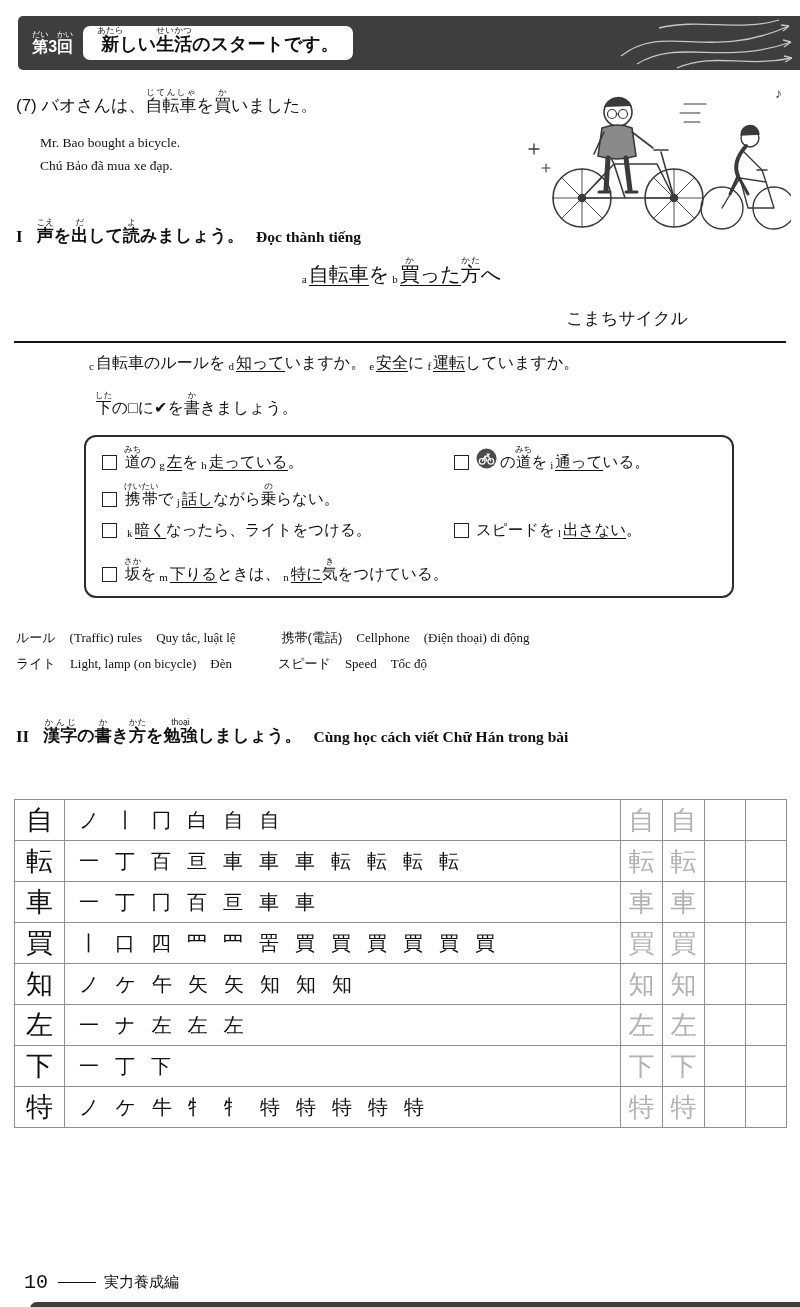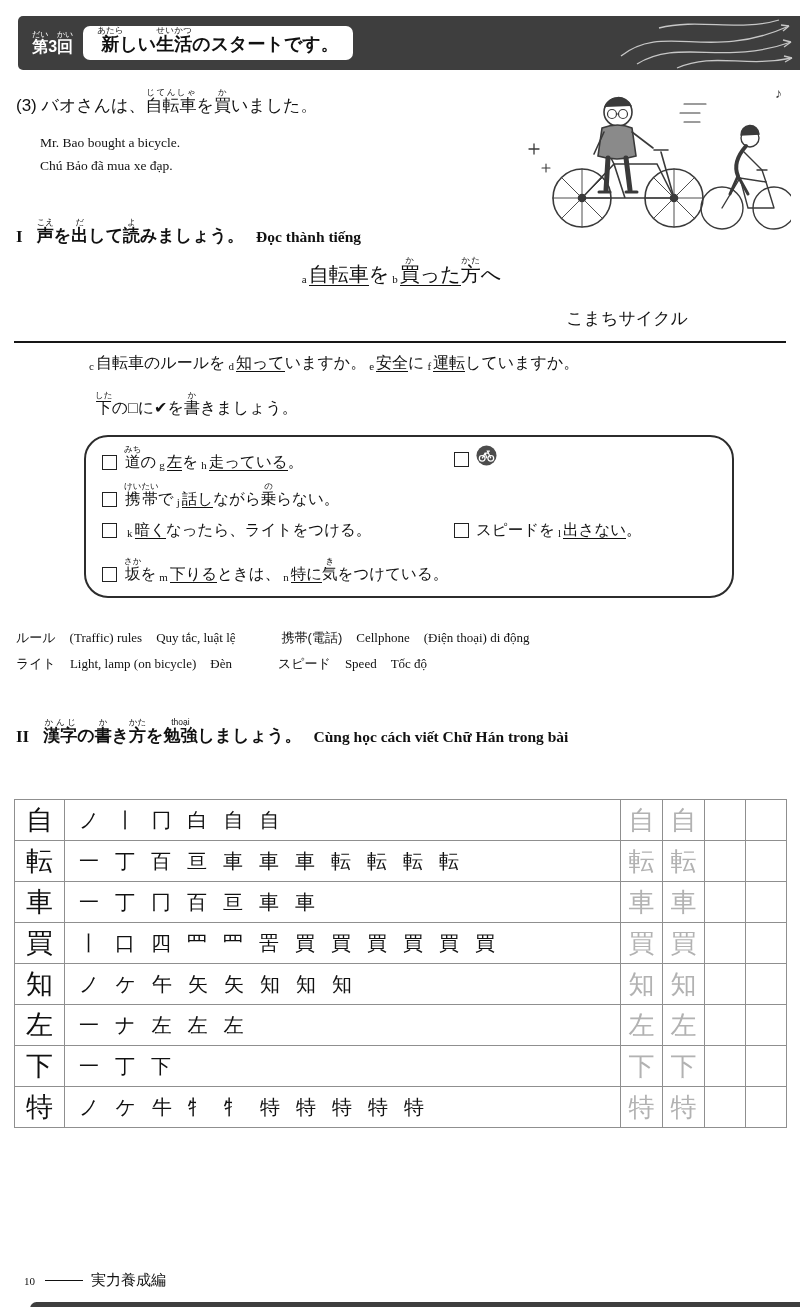--- a/index.html
+++ b/index.html
@@ -28,21 +28,21 @@
   .sec1{top:210px}.sec2{top:710px}
   .numeral{font-family:"Liberation Serif",serif;font-size:17px;font-weight:bold;margin-right:2px}
   .sec-jp{font-size:17px;font-weight:bold}
   .sec-vi{font-family:"Liberation Serif",serif;font-size:15.5px;font-weight:bold;padding-bottom:1px}
   .reading{position:absolute;top:248px;left:0;width:100%;text-align:center;font-size:20px}
   .shop{position:absolute;top:299px;left:0;width:100%;text-align:right;padding-right:112px;font-size:17px}
   .divider{position:absolute;top:333px;left:14px;width:772px;border-top:2px solid #161616}
   .q1{position:absolute;top:345px;left:86px;font-size:16px}
   .q2{position:absolute;top:383px;left:95px;font-size:16px}
   
-  .chkbox{position:absolute;top:427px;left:84px;width:650px;height:163px;border:2px solid #2c2c2c;border-radius:24px}
+  .chkbox{position:absolute;top:427px;left:84px;width:650px;height:163px;border:2px solid #2c2c2c;border-radius:12px}
   .bx-row{position:absolute;left:16px;font-size:15.5px;white-space:nowrap;display:flex;align-items:flex-end}
   .bx-right{left:368px}
   .r1{top:8px}.r2{top:45px}.r3{top:83px}.r4{top:120px}
   .cb{display:inline-block;width:15px;height:15px;border:1.6px solid #222;margin:0 7px 3px 0;flex:none}
   .bike-sign{display:inline-block;margin:0 3px 0 0;flex:none}
   
   .vocab{position:absolute;left:16px;font-size:13px;white-space:nowrap}
   .v1{top:621px}.v2{top:647px}
   .jp{font-family:"Liberation Sans",sans-serif}
   .tr{font-family:"Liberation Serif",serif}
@@ -51,21 +51,21 @@
   
   .ktable{position:absolute;top:791px;left:14px;width:772px;border-collapse:collapse;table-layout:fixed}
   .ktable td{border:1px solid #8f8f8f;height:41px;overflow:hidden}
   .kc{width:50px;text-align:center;font-family:"Liberation Serif",serif;font-size:27px}
   .sc{width:556px;padding-left:14px;font-family:"Liberation Serif",serif;font-size:20px;
       letter-spacing:4px;word-spacing:3px;white-space:nowrap}
   .tc{width:42px;text-align:center;font-family:"Liberation Serif",serif;font-size:26px;color:#b2b2b2}
   .ec{width:41px}
   
   .footer{position:absolute;top:1263px;left:24px;display:flex;align-items:center}
-  .pageno{font-family:Liberation Serif, serif;font-size:11px}
+  .pageno{font-family:Liberation Mono, monospace;font-size:20px}
   .foot-line{display:inline-block;width:38px;border-top:1.6px solid #111;margin:0 8px 0 10px}
   .series{font-size:15px}
   .bottom-bar{position:absolute;left:30px;right:0;bottom:0;height:13px;background:#3e3e3e;border-radius:7px 0 0 7px}
 </style>
 </head>
 <body>
 
 <div class="page">
 
   <header class="band">
@@ -77,21 +77,21 @@
         <path d="M170 10 l-8 -1 M170 10 l-6 5"></path>
         <path d="M18 48 C 60 22, 105 50, 172 26"></path>
         <path d="M172 26 l-8 -2 M172 26 l-7 5"></path>
         <path d="M58 52 C 95 36, 125 52, 173 42"></path>
         <path d="M173 42 l-8 -2 M173 42 l-7 4"></path>
         <path d="M40 12 C 80 2, 120 16, 160 4"></path>
       </g>
     </svg>
   </header>
 
-  <div class="intro-jp"><span>(3) バオさんは、</span><ruby>自転車<rt>じてんしゃ</rt></ruby><span>を</span><ruby>買<rt>か</rt></ruby><span>いました。</span></div>
+  <div class="intro-jp"><span>(7) バオさんは、</span><ruby>自転車<rt>じてんしゃ</rt></ruby><span>を</span><ruby>買<rt>か</rt></ruby><span>いました。</span></div>
   <div class="intro-en">Mr. Bao bought a bicycle.</div>
   <div class="intro-vi">Chú Bảo đã mua xe đạp.</div>
 
   <svg class="illustration" viewBox="0 0 265 152" width="265" height="152">
     <g stroke="#3a3a3a" stroke-width="1.6" fill="none" stroke-linecap="round">
       <path d="M8 62 l0 10 M3 67 l10 0" stroke-width="1.3"></path>
       <path d="M20 82 l0 8 M16 86 l8 0" stroke-width="1.1"></path>
       <circle cx="56" cy="116" r="29"></circle>
         <circle cx="56" cy="116" r="3.5" fill="#3a3a3a"></circle>
       <path d="M56 87 v58 M27 116 h58 M36 96 l40 40 M76 96 l-40 40" stroke-width="0.9"></path>
@@ -150,20 +150,21 @@
         <svg viewBox="0 0 22 22" width="21" height="21">
           <circle cx="11" cy="11" r="10.5" fill="#4c4c4c"></circle>
           <g stroke="#fff" stroke-width="1.3" fill="none">
             <circle cx="6.5" cy="14" r="3"></circle>
               <circle cx="15.5" cy="14" r="3"></circle>
             <path d="M6.5 14 L9.5 8.5 L13 8.5 L15.5 14 M9.5 8.5 L11.5 14"></path>
             <path d="M13 8.5 L12 6.5 h2.5"></path>
           </g>
         </svg>
       </span>
+      <span><span>の</span><ruby>道<rt>みち</rt></ruby><span>を</span><span class="sub">i</span><span class="u">通って</span><span>いる。</span></span>
     </div>
     <div class="bx-row r2">
       <span class="cb"></span>
       <span><ruby>携帯<rt>けいたい</rt></ruby><span>で</span><span class="sub">j</span><span class="u">話し</span><span>ながら</span><ruby>乗<rt>の</rt></ruby><span>らない。</span></span>
     </div>
     <div class="bx-row r3">
       <span class="cb"></span>
       <span><span class="sub">k</span><span class="u">暗く</span><span>なったら、ライトをつける。</span></span>
     </div>
     <div class="bx-row bx-right r3">

